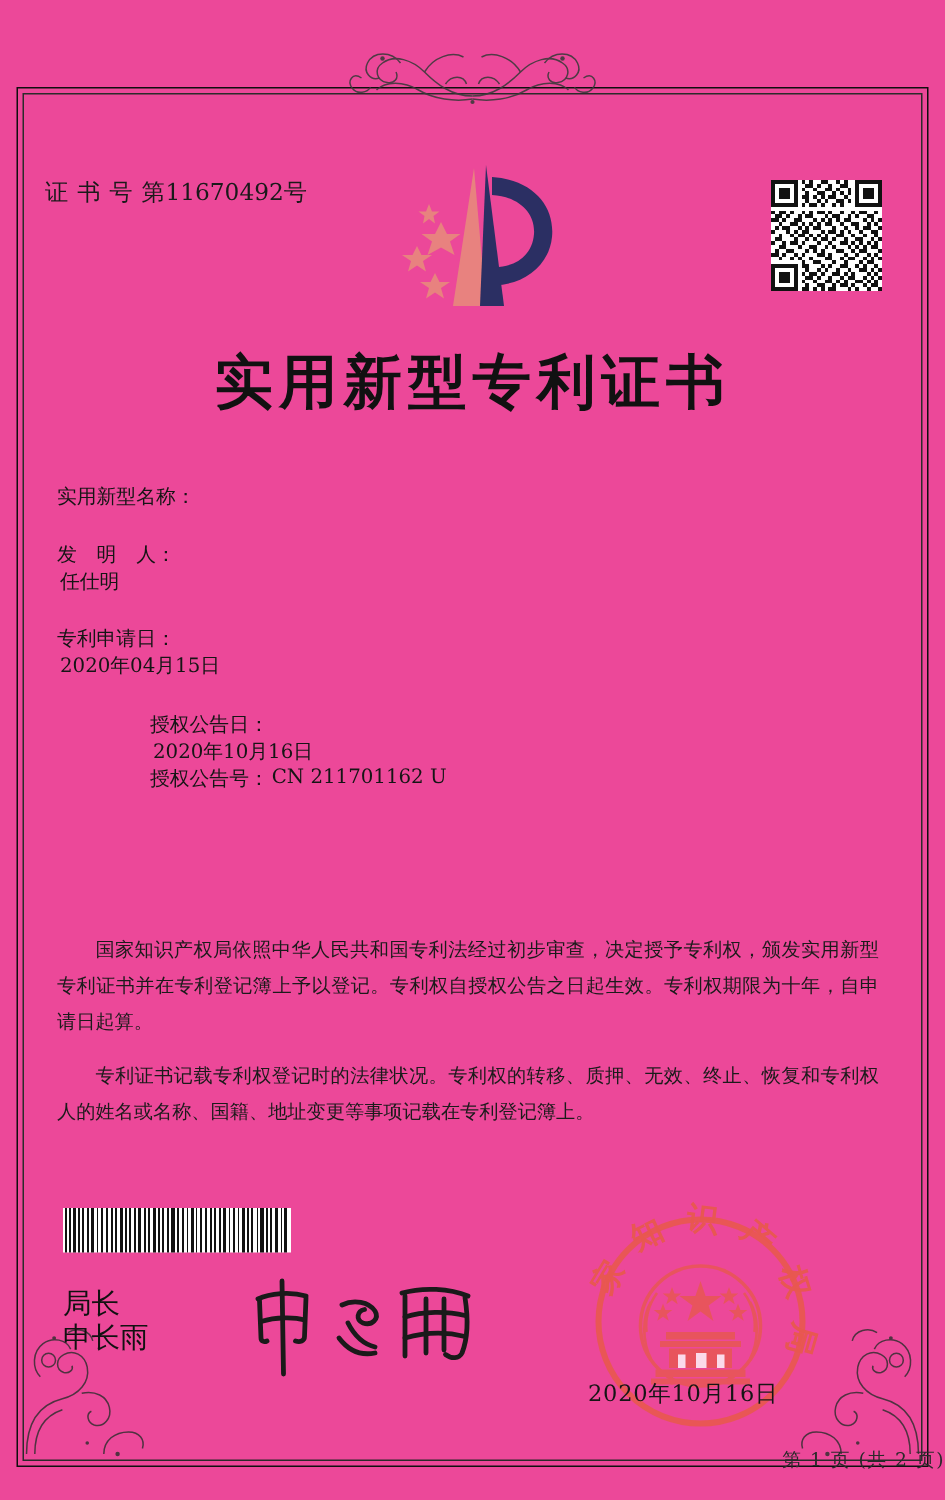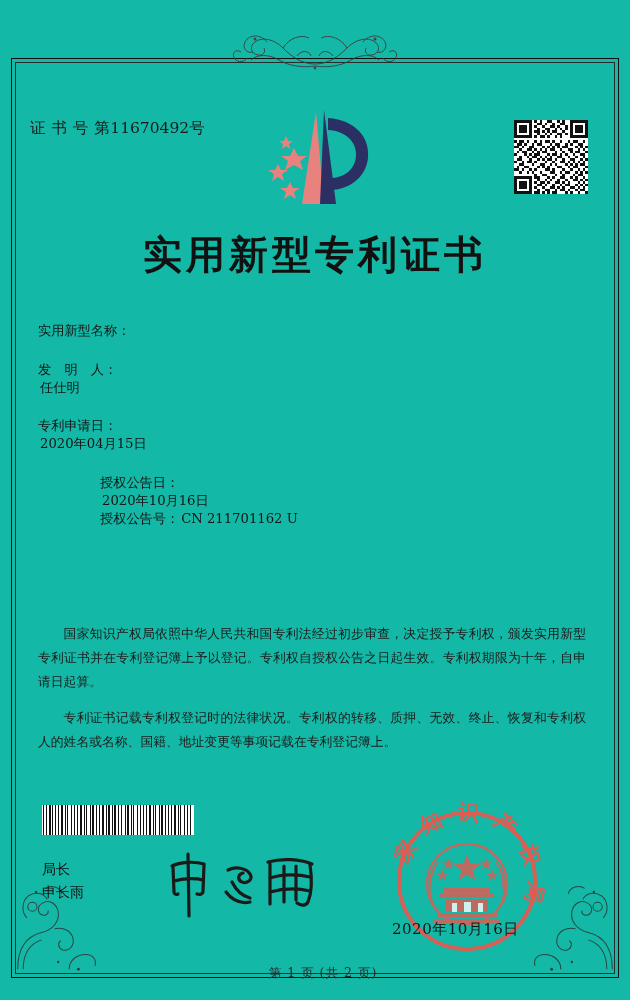--- a/index.html
+++ b/index.html
@@ -13,21 +13,21 @@
     position: relative;
     font-family: "DejaVu Sans", "Liberation Sans", sans-serif;
     color: #1a1a1a;
     overflow: hidden;
   }
 
   
   .page {
     position: absolute;
     inset: 0;
-    background: #14b8a6;
+    background: #ec4899;
     text-decoration: underline;
   }
 
   
   .border-frame {
     position: absolute;
     left: 11px;
     top: 58px;
     width: 608px;
     height: 920px;
@@ -172,21 +172,21 @@
     width: 152px;
     height: 30px;
   }
 
   
   .sig-block {
     position: absolute;
     left: 42px;
     top: 858px;
     font-family: "DejaVu Serif", "Liberation Serif", serif;
-    font-size: 14px;
+    font-size: 19px;
     line-height: 23px;
     color: #111;
   }
   .signature {
     position: absolute;
     left: 158px;
     top: 848px;
     width: 165px;
     height: 72px;
   }
@@ -208,21 +208,21 @@
     color: #151515;
     letter-spacing: 0.5px;
     white-space: nowrap;
   }
 
   
   .footer {
     position: absolute;
     left: 16px; right: 0;
     bottom: 18px;
-    text-align: center;
+    text-align: right;
     font-family: "DejaVu Serif", "Liberation Serif", serif;
     font-size: 12.5px;
     color: #2a2a2a;
     letter-spacing: 1px;
   }
 </style>
 </head>
 <body>
 
 <div class="page">

